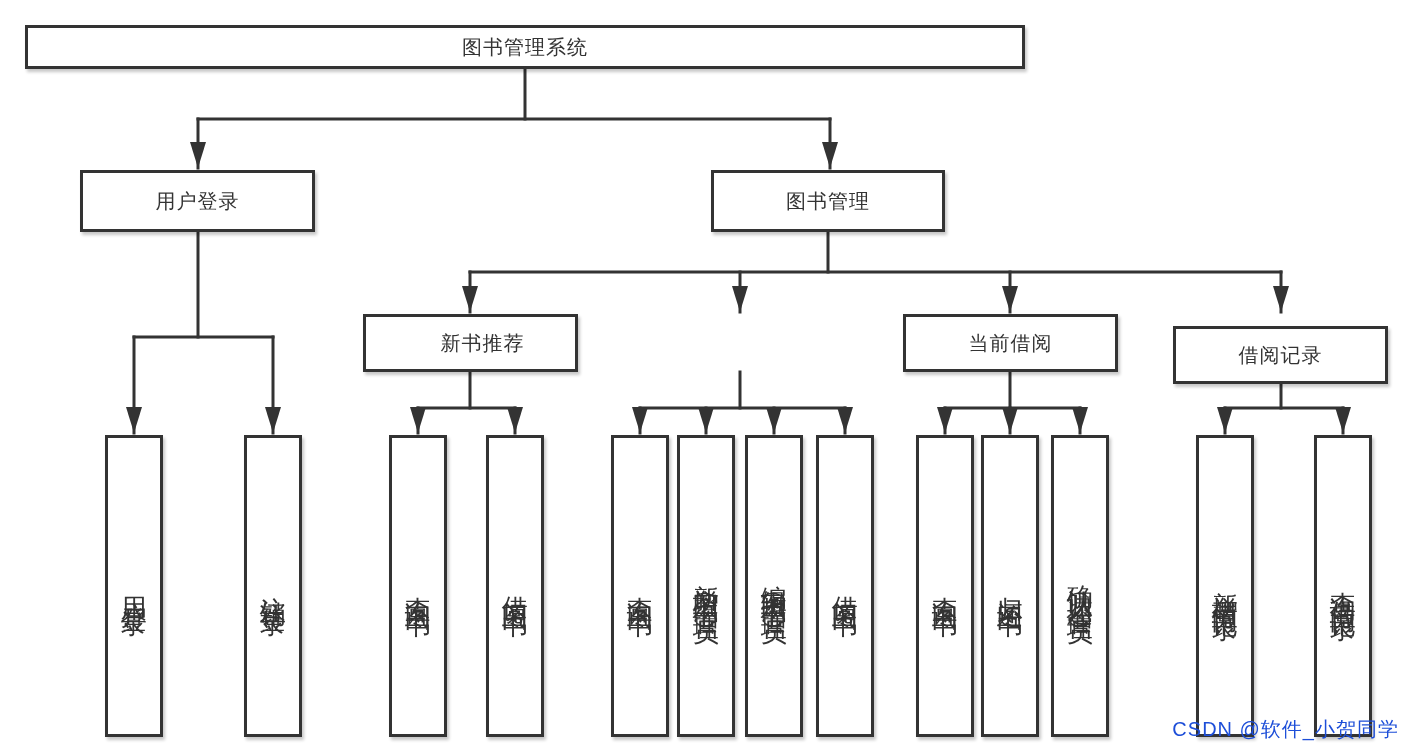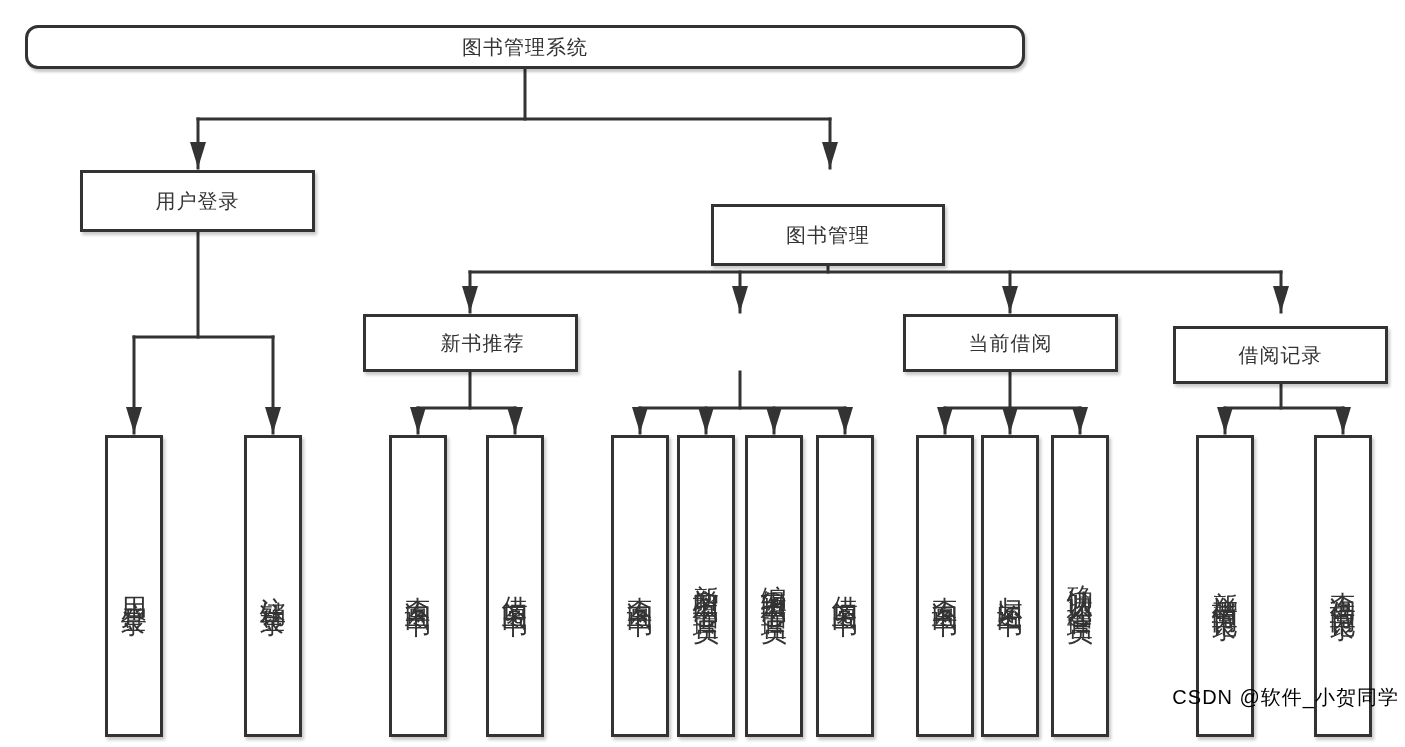--- a/index.html
+++ b/index.html
@@ -32,23 +32,23 @@
   .h-box { font-size: 20px; letter-spacing: 1px; white-space: nowrap; }
   .v-box {
     writing-mode: vertical-rl;
     text-orientation: mixed;
     font-size: 26px;
     letter-spacing: 5px;
     line-height: 1.1;
     white-space: nowrap;
   }
   
-  .b-root      { left: 25px;  top: 25px;  width: 1000px; height: 44px; border-radius: 13px; }
+  .b-root      { left: 25px;  top: 25px;  width: 1000px; height: 44px; }
   .b-login     { left: 80px;  top: 170px; width: 235px;  height: 62px; }
-  .b-mgmt      { left: 711px; top: 170px; width: 234px;  height: 62px; margin-top: 34px; }
+  .b-mgmt      { left: 711px; top: 170px; width: 234px;  height: 62px; }
   .b-l3-1      { left: 363px; top: 314px; width: 215px;  height: 58px; padding-left: 24px; }
   .b-l3-2      { left: 633px; top: 314px; width: 215px;  height: 58px; }
   .b-l3-3      { left: 903px; top: 314px; width: 215px;  height: 58px; font-family: Liberation Serif, serif; }
   .b-l3-4      { left: 1173px;top: 314px; width: 215px;  height: 58px; margin-top: 12px; }
   .leaf        { top: 435px; width: 58px; height: 302px; }
   .lf-1  { left: 105px; }
   .lf-2  { left: 244px; }
   .lf-3  { left: 389px; }
   .lf-4  { left: 486px; }
   .lf-5  { left: 611px; }
@@ -56,24 +56,24 @@
   .lf-7  { left: 745px; }
   .lf-8  { left: 816px; }
   .lf-9  { left: 916px; }
   .lf-10 { left: 981px; }
   .lf-11 { left: 1051px; }
   .lf-12 { left: 1196px; }
   .lf-13 { left: 1314px; }
   .watermark {
     position: absolute;
     right: 6px;
-    top: 684px;
+    top: 716px;
     z-index: 3;
     font-size: 20px;
-    color: #000000;
+    color: #1d4ed8;
     letter-spacing: 1px;
     white-space: nowrap;
   }
 </style>
 </head>
 <body>
 
 <div class="canvas">
 
   <svg class="connectors" width="1405" height="747" viewBox="0 0 1405 747" xmlns="http://www.w3.org/2000/svg">

